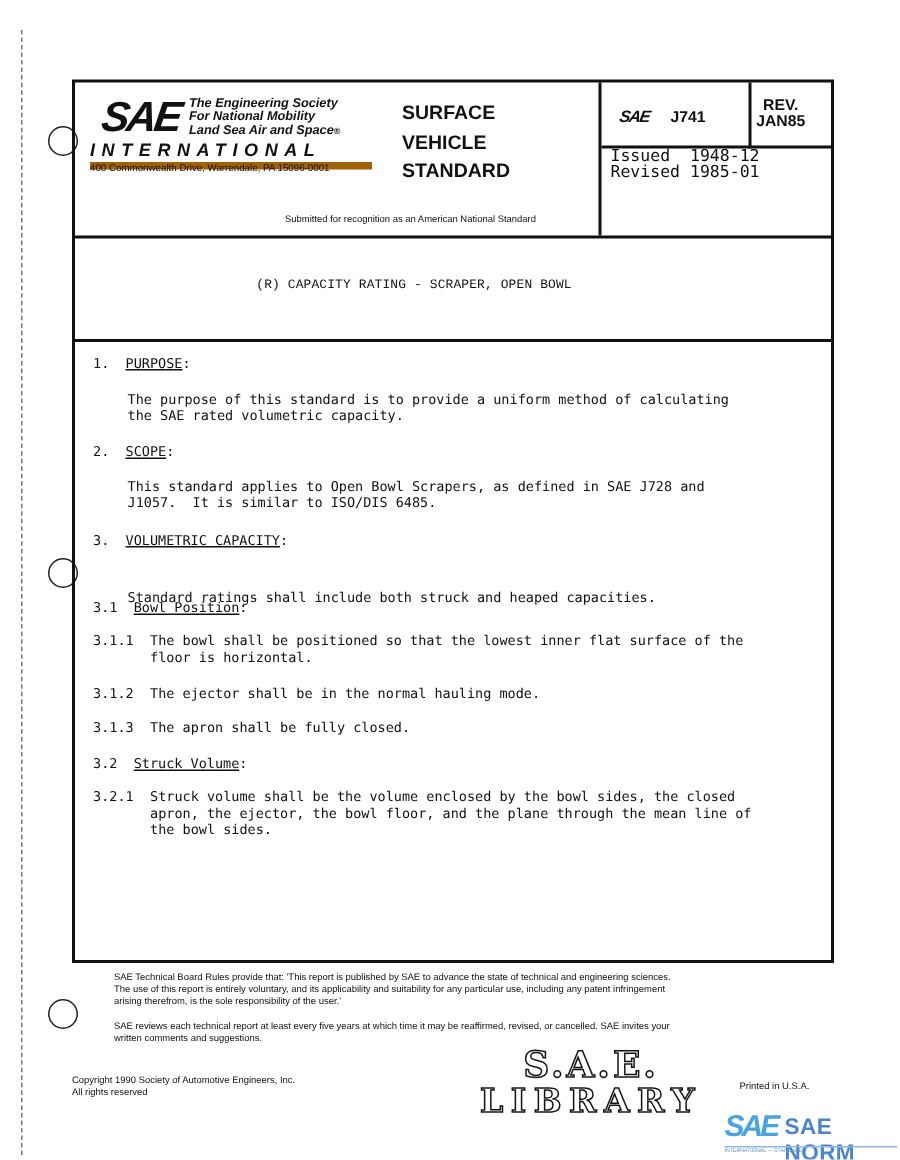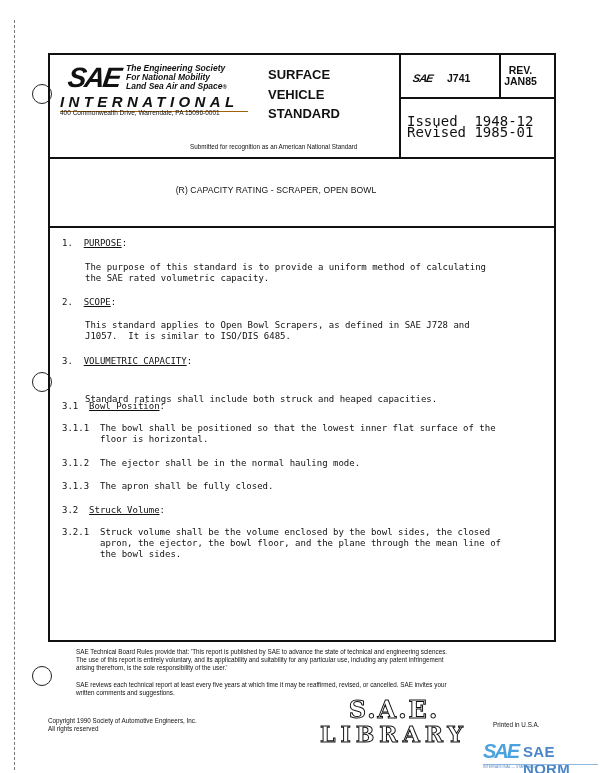--- a/index.html
+++ b/index.html
@@ -9,37 +9,37 @@
   .punch-hole { position: absolute; width: 20px; height: 20px; border: 1.5px solid #222; border-radius: 50%; background: #fff; }
   .margin-mark { position: absolute; left: 14px; top: 20px; width: 1px; height: 750px; border-left: 1px dashed #777; }
 
   .frame { position: absolute; left: 48px; top: 53px; width: 508px; height: 589px; border: 2px solid #111; }
 
   
   .hdr { position: absolute; left: 0; top: 0; width: 504px; height: 104px; border-bottom: 2px solid #111; }
   .logo-cell { position: absolute; left: 0; top: 0; width: 208px; height: 80px; }
   .sae-mark { position: absolute; left: 18px; top: 9px; font-family: "Liberation Sans", sans-serif; font-weight: bold; font-style: italic; font-size: 28px; letter-spacing: -2px; line-height: 28px; transform: skewX(-8deg); }
   .society { position: absolute; left: 76px; top: 9px; font-size: 8.5px; font-weight: bold; font-style: italic; line-height: 9px; }
-  .intl { position: absolute; left: 10px; top: 38px; font-size: 15px; font-weight: bold; font-style: italic; letter-spacing: 4.4px; border-bottom: 1px solid #a16207; width: 188px; padding-bottom: 1px; }
+  .intl { position: absolute; left: 10px; top: 38px; font-size: 12px; font-weight: bold; font-style: italic; letter-spacing: 4.4px; border-bottom: 5px solid #a16207; width: 188px; padding-bottom: 1px; }
   .addr { position: absolute; left: 10px; top: 54px; font-size: 6.5px; }
   .reg { font-size: 6px; font-style: normal; letter-spacing: 0; }
 
   .type-title { position: absolute; left: 218px; top: 10px; font-weight: bold; font-size: 13px; line-height: 19.5px; }
   .submitted { position: absolute; left: 140px; top: 88px; font-size: 6.3px; }
 
   .right-col { position: absolute; left: 349px; top: 0; width: 155px; height: 102px; border-left: 2px solid #111; }
   .num-row { position: absolute; left: 0; top: 0; width: 153px; height: 44px; border-bottom: 2px solid #111; }
   .sae-small { position: absolute; left: 12px; top: 17px; font-weight: bold; font-style: italic; font-size: 11px; letter-spacing: -1px; transform: skewX(-10deg); }
   .docnum { position: absolute; left: 46px; top: 17px; font-weight: bold; font-size: 10.5px; }
   .rev-cell { position: absolute; left: 98px; top: 0; width: 41px; height: 44px; border-left: 2px solid #111; text-align: center; font-weight: bold; font-size: 10.5px; line-height: 11px; padding-top: 10px; }
-  .dates { position: absolute; left: 6px; top: 61px; font-family: "DejaVu Sans Mono", monospace; font-size: 14px; line-height: 11px; }
+  .dates { position: absolute; left: 6px; top: 43px; font-family: "DejaVu Sans Mono", monospace; font-size: 11px; line-height: 11px; }
 
   
   .title-band { position: absolute; left: 0; top: 104px; width: 504px; height: 69px; border-bottom: 2px solid #111; }
-  .doc-title { position: absolute; left: 0; width: 436px; top: 26px; text-align: center; font-family: Liberation Sans, sans-serif; font-size: 8.6px; letter-spacing: 0.1px; padding-left: 16px; }
+  .doc-title { position: absolute; left: 0; width: 436px; top: 26px; text-align: center; font-family: Liberation Mono, monospace; font-size: 8.6px; letter-spacing: 0.1px; padding-left: 16px; }
 
   
   .body { position: absolute; left: 0; top: 175px; width: 504px; font-family: "DejaVu Sans Mono", monospace; font-size: 9px; line-height: 11px; }
   .line { position: absolute; white-space: pre; }
   .u { text-decoration: underline; }
 
   
   .footer-text { position: absolute; left: 76px; font-size: 6.3px; line-height: 8px; width: 480px; }
   .copyright { position: absolute; left: 48px; top: 717px; font-size: 6.3px; line-height: 7.5px; }
   .stamp { position: absolute; left: 320px; top: 698px; font-family: "DejaVu Serif", serif; font-weight: bold; color: #fff; -webkit-text-stroke: 1px #111; text-align: center; }

